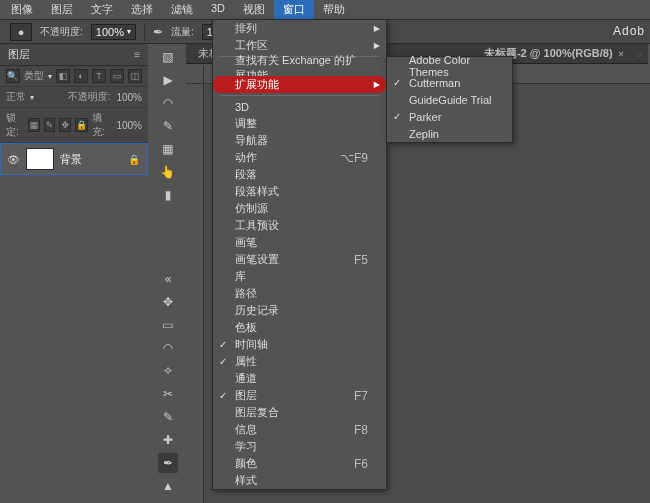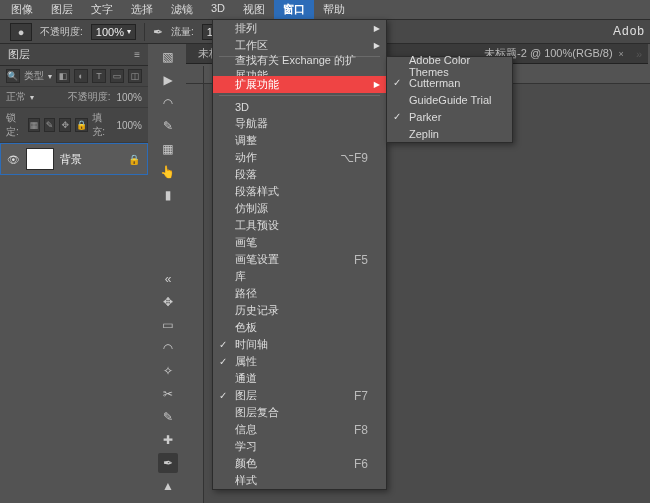--- a/index.html
+++ b/index.html
@@ -1,20 +1,20 @@
 <!DOCTYPE html>
 <html><head>
 <meta charset="utf-8">
 <style>
   * { margin: 0; padding: 0; box-sizing: border-box; font-family: "Microsoft YaHei", "SimSun", sans-serif; font-size: 11px; }
   body { background: #535353; width: 650px; height: 503px; overflow: hidden; color: #ccc; position: relative; }
   
   .menubar { height: 19px; background: #535353; display: flex; align-items: flex-start; padding: 0 2px; }
   .menubar .menu-item { padding: 2px 9px; color: #ddd; cursor: default; }
-  .menubar .menu-item.active { background: #2c6cb8; color: #fff; font-weight: bold; }
+  .menubar .menu-item.active { background: #2c6cb8; color: #fff; }
   
   .option-bar { height: 25px; background: #484848; border-top: 1px solid #2b2b2b; border-bottom: 1px solid #2b2b2b; display: flex; align-items: center; padding: 0 10px; gap: 8px; color: #ccc; }
   .option-bar .opt-label { font-size: 10px; }
   .option-bar .opt-value { background: #3a3a3a; border: 1px solid #222; padding: 1px 4px; color: #eee; font-size: 10px; display: inline-flex; align-items: center; }
   .option-bar .sep { width: 1px; height: 18px; background: #333; }
   .option-bar .chev { margin-left: 3px; font-size: 8px; }
   
   .right-brand { position: absolute; right: 5px; top: 24px; color: #e0e0e0; font-size: 12px; font-weight: 300; letter-spacing: 1px; }
   
   .left-panel { position: absolute; left: 0; top: 44px; width: 148px; background: #454545; }
@@ -42,21 +42,21 @@
   .doc-tabs .doc-tab .x { margin-left: 6px; color: #999; font-size: 9px; }
   .doc-tabs .sep2 { color: #555; }
   
   .canvas { position: absolute; left: 186px; top: 66px; right: 0; bottom: 0; background: #4b4b4b; }
   .ruler-h { position: absolute; left: 18px; top: 0; right: 0; height: 18px; background: #535353; border-bottom: 1px solid #333; display: flex; align-items: center; padding-left: 6px; gap: 16px; color: #aaa; font-size: 8px; }
   .ruler-v { position: absolute; left: 0; top: 18px; bottom: 0; width: 18px; background: #535353; border-right: 1px solid #333; display: flex; flex-direction: column; align-items: center; gap: 20px; padding-top: 6px; color: #aaa; font-size: 8px; }
   .ruler-corner { position: absolute; left: 0; top: 0; width: 18px; height: 18px; background: #535353; border-right: 1px solid #333; border-bottom: 1px solid #333; }
   
   .dropdown { position: absolute; background: #535353; border: 1px solid #2b2b2b; box-shadow: 2px 2px 6px rgba(0,0,0,.4); color: #ddd; }
   .dropdown .dd-row { display: flex; align-items: center; padding: 2px 20px 2px 22px; height: 17px; position: relative; cursor: default; }
-  .dropdown .dd-row.highlight { background: #ef4444; color: #fff; }
+  .dropdown .dd-row.highlight { background: #b91c1c; color: #fff; border-radius: 7px; }
   .dropdown .dd-row .check { position: absolute; left: 6px; font-size: 10px; }
   .dropdown .dd-row .submenu-arrow { position: absolute; right: 6px; font-size: 8px; }
   .dropdown .dd-row .shortcut { position: absolute; right: 18px; font-size: 12px; color: #bbb; }
   .dropdown .dd-sep { height: 1px; background: #6a6a6a; margin: 2px 6px; }
   
   .dd-window { left: 212px; top: 19px; width: 175px; }
   .dd-ext { left: 386px; top: 56px; width: 127px; }
 </style>
 </head>
 <body>
@@ -150,21 +150,21 @@
   <span class="tool-btn">✂</span>
   <span class="tool-btn">✎</span>
   <span class="tool-btn">✚</span>
   <span class="tool-btn active">✒</span>
   <span class="tool-btn">▲</span>
   <span class="tool-btn">↻</span>
 </div>
 
 <div class="doc-tabs">
   <span class="doc-tab"><span>未标</span></span>
-  <span class="doc-tab" style="margin-left:auto;"><span>未标题-2 @ 100%(RGB/8)</span><span class="x">×</span></span>
+  <span class="doc-tab" style="margin-left:auto;font-weight:bold;"><span>未标题-2 @ 100%(RGB/8)</span><span class="x">×</span></span>
   <span class="sep2">»</span>
 </div>
 
 <div class="canvas">
   <div class="ruler-corner"></div>
   <div class="ruler-h"></div>
   <div class="ruler-v"></div>
 </div>
 
 <div class="dropdown dd-window" id="dd-window">
@@ -182,24 +182,24 @@
     </div>
     <div class="dd-row highlight">
       <span>扩展功能</span>
       <span class="submenu-arrow">▶</span>
     </div>
     <div class="dd-sep"></div>
     <div class="dd-row">
       <span>3D</span>
     </div>
     <div class="dd-row">
+      <span>调整</span>
+    </div>
+    <div class="dd-row">
       <span>导航器</span>
-    </div>
-    <div class="dd-row">
-      <span>调整</span>
     </div>
     <div class="dd-row">
       <span>动作</span>
       <span class="shortcut">⌥F9</span>
     </div>
     <div class="dd-row">
       <span>段落</span>
     </div>
     <div class="dd-row">
       <span>段落样式</span>

